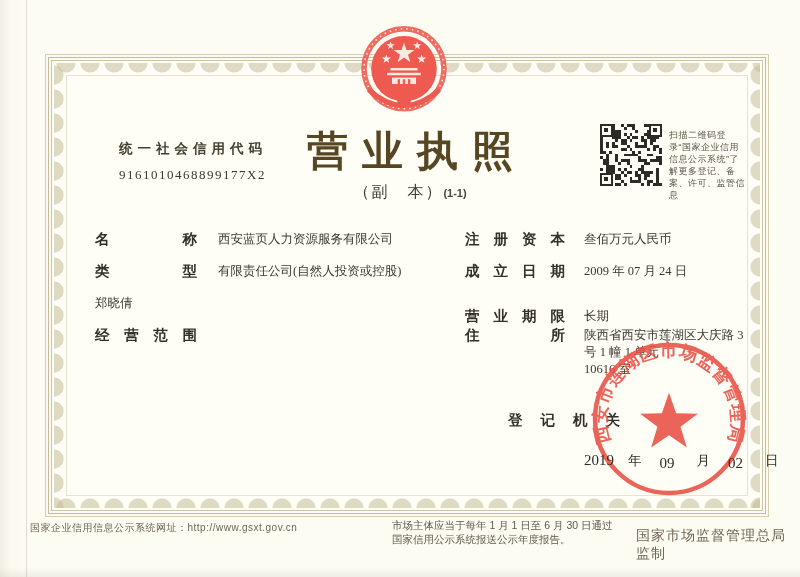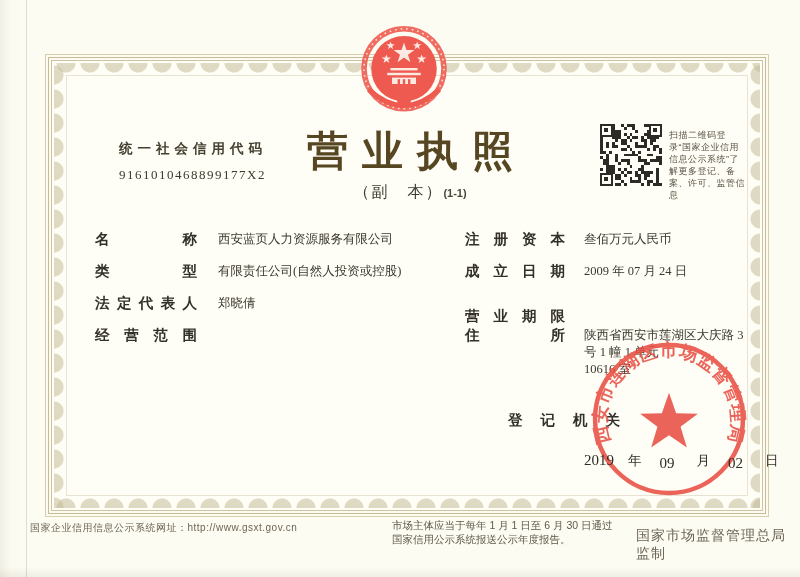--- a/index.html
+++ b/index.html
@@ -593,39 +593,39 @@
 <div class="left-col">
   <div class="row" style="left:95px;top:230px;">
     <span class="flabel">名称</span>
     <span class="fvalue">西安蓝页人力资源服务有限公司</span>
   </div>
   <div class="row" style="left:95px;top:262px;">
     <span class="flabel">类型</span>
     <span class="fvalue">有限责任公司(自然人投资或控股)</span>
   </div>
   <div class="row" style="left:95px;top:294px;">
-    <span class="flabel">法定代表人</span>
     <span class="fvalue">郑晓倩</span>
   </div>
   <div class="row" style="left:95px;top:326px;gap:48px;">
     <span class="flabel">经营范围</span>
   </div>
 </div>
 
 <div class="right-col">
   <div class="row" style="left:465px;top:230px;">
     <span class="flabel">注册资本</span>
     <span class="fvalue">叁佰万元人民币</span>
   </div>
   <div class="row" style="left:465px;top:262px;">
     <span class="flabel">成立日期</span>
     <span class="fvalue">2009 年 07 月 24 日</span>
   </div>
   <div class="row" style="left:465px;top:307px;">
     <span class="flabel">营业期限</span>
+    <span class="fvalue">长期</span>
   </div>
   <div class="row" style="left:465px;top:326px;">
     <span class="flabel">住所</span>
     <span class="fvalue">
       <span class="line">陕西省西安市莲湖区大庆路 3 号 1 幢 1 单元</span>
       <span class="line">10616 室</span>
     </span>
   </div>
 </div>
 

